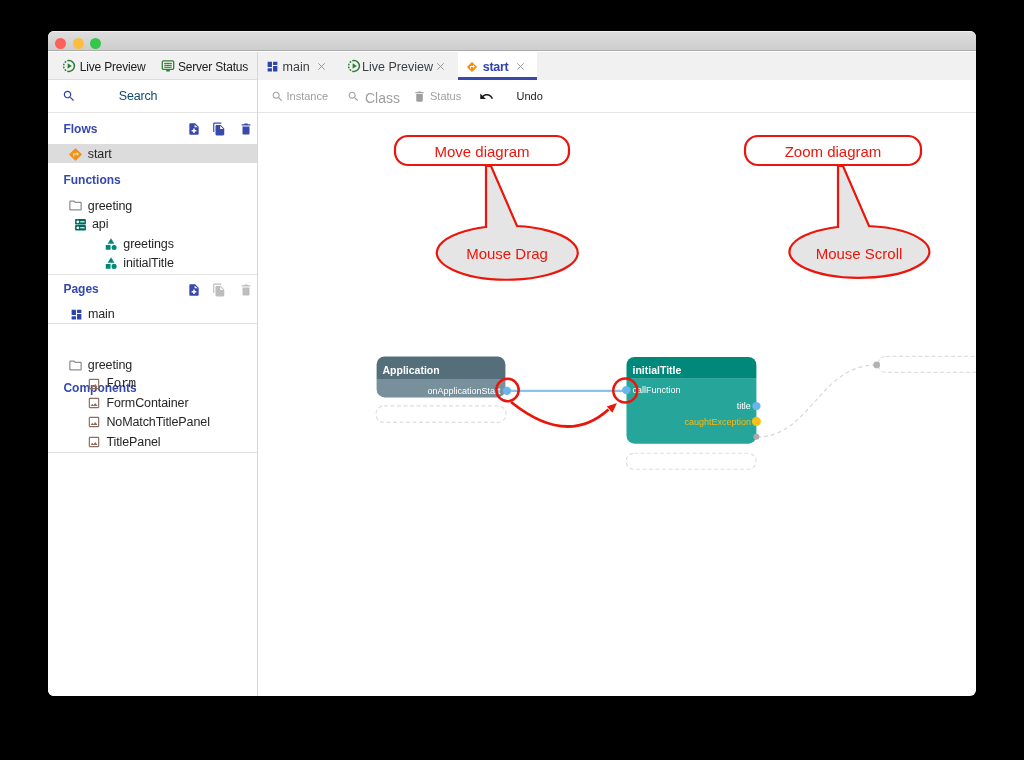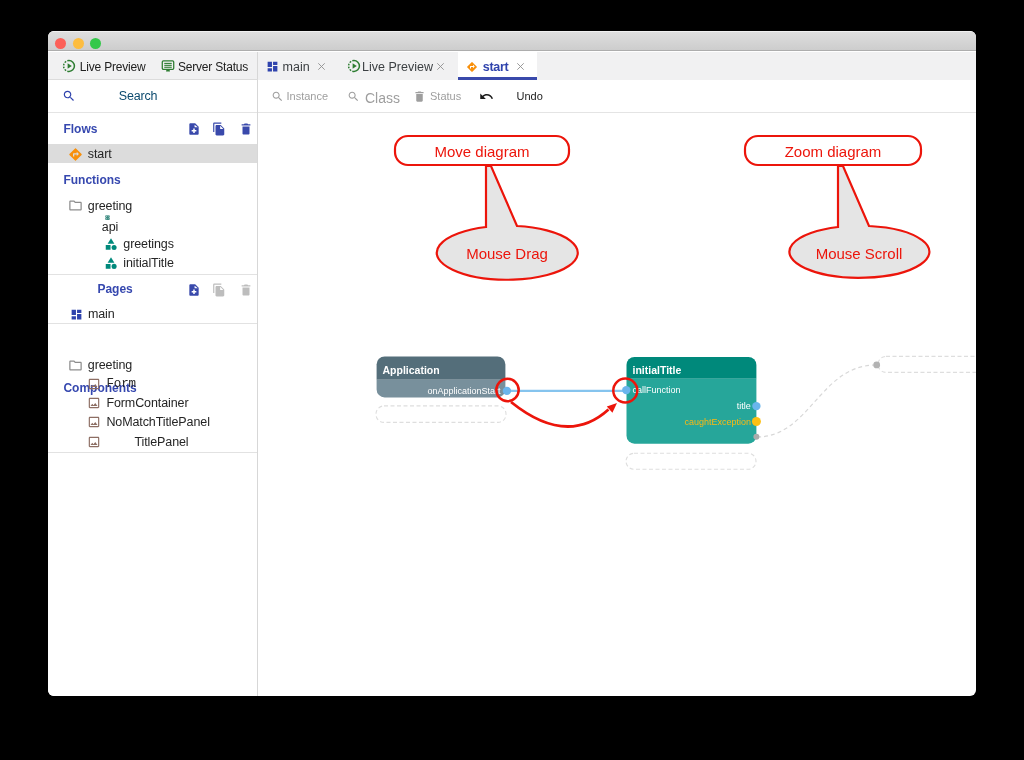--- a/index.html
+++ b/index.html
@@ -188,21 +188,21 @@
         </svg>
         <span>start</span>
       </div>
     <div class="hdr" style="top:57.599999999999994px; line-height:19px;">Functions</div>
     <div class="rowi" style="left:19.8px; top:83.2px; height:19px;">
         <svg class="ic" width="15" height="15" viewBox="0 0 24 24" fill="#8d8d8d">
           <path d="M9.17 6l2 2H20v10H4V6h5.17M10 4H4c-1.1 0-1.99.9-1.99 2L2 18c0 1.1.9 2 2 2h16c1.1 0 2-.9 2-2V8c0-1.1-.9-2-2-2h-8l-2-2z"></path>
         </svg>
         <span>greeting</span>
       </div>
-    <div class="rowi" style="left:53px; top:101.5px; height:19px;flex-direction:column;">
+    <div class="rowi" style="left:26px; top:101.5px; height:19px;">
         <svg class="ic" width="13" height="13" viewBox="0 0 24 24">
           <path d="M20 2H4c-1.1 0-2 .9-2 2v6c0 1.1.9 2 2 2h16c1.1 0 2-.9 2-2V4c0-1.1-.9-2-2-2zM7 9.5C5.6 9.5 4.5 8.4 4.5 7S5.6 4.5 7 4.5 9.5 5.6 9.5 7 8.4 9.5 7 9.5zm13 3.5H4c-1.1 0-2 .9-2 2v6c0 1.1.9 2 2 2h16c1.1 0 2-.9 2-2v-6c0-1.1-.9-2-2-2zM7 20.5c-1.4 0-2.5-1.1-2.5-2.5s1.1-2.5 2.5-2.5 2.5 1.1 2.5 2.5-1.1 2.5-2.5 2.5z" fill="#00695c"></path>
           <rect x="11.5" y="6" width="8" height="2" fill="#fff"></rect>
           <rect x="11.5" y="17" width="8" height="2" fill="#fff"></rect>
         </svg>
         <span>api</span>
       </div>
     <div class="rowi" style="left:56.3px; top:121.4px; height:19px;">
         <svg class="ic" width="14" height="14" viewBox="0 0 24 24" fill="#00897b">
           <path d="M12 2l-5.8 9.5h11.6L12 2z"></path>
@@ -212,21 +212,21 @@
         <span>greetings</span>
       </div>
     <div class="rowi" style="left:56.3px; top:140.3px; height:19px;">
         <svg class="ic" width="14" height="14" viewBox="0 0 24 24" fill="#00897b">
           <path d="M12 2l-5.8 9.5h11.6L12 2z"></path>
           <circle cx="17.3" cy="17.8" r="4.3"></circle>
           <path d="M3 13.7h8.2v8.2H3z"></path>
         </svg>
         <span>initialTitle</span>
       </div>
-    <div class="hdr" style="top:167.0px; line-height:19px;margin-left:34px;">Pages</div>
+    <div class="hdr" style="top:167.0px; line-height:19px;">Pages</div>
     <div class="sic" style="left:139px; top:169.5px;">
         <svg class="ic" width="14" height="14" viewBox="0 0 24 24" fill="#3949ab">
           <path d="M14 2H6c-1.1 0-1.99.9-1.99 2L4 20c0 1.1.89 2 1.99 2H18c1.1 0 2-.9 2-2V8l-6-6zm-1 2.5L18.5 9H13V4.5z"></path>
           <path d="M10.7 11h2.6v8h-2.6z" fill="#fff"></path>
           <path d="M8 13.7h8v2.6H8z" fill="#fff"></path>
         </svg>
       </div>
     <div class="sic" style="left:164px; top:169.5px;">
         <svg class="ic" width="14" height="14" viewBox="0 0 24 24" fill="#bdbdbd">
           <path d="M16 1H4c-1.1 0-2 .9-2 2v14h2V3h12V1zm-1 4l6 6v10c0 1.1-.9 2-2 2H7.99C6.89 23 6 22.1 6 21l.01-14c0-1.1.89-2 1.99-2h7zm-1 7h5.5L14 6.5V12z"></path>
@@ -261,21 +261,21 @@
           <path d="M19 5v14H5V5h14m0-2H5c-1.1 0-2 .9-2 2v14c0 1.1.9 2 2 2h14c1.1 0 2-.9 2-2V5c0-1.1-.9-2-2-2zm-4.86 8.86l-3 3.87L9 13.14 6 17h12l-3.86-5.14z"></path>
         </svg>
         <span>FormContainer</span>
       </div>
     <div class="rowi" style="left:39.4px; top:299.7px; height:19px;">
         <svg class="ic" width="14" height="14" viewBox="0 0 24 24" fill="#8d6e63">
           <path d="M19 5v14H5V5h14m0-2H5c-1.1 0-2 .9-2 2v14c0 1.1.9 2 2 2h14c1.1 0 2-.9 2-2V5c0-1.1-.9-2-2-2zm-4.86 8.86l-3 3.87L9 13.14 6 17h12l-3.86-5.14z"></path>
         </svg>
         <span>NoMatchTitlePanel</span>
       </div>
-    <div class="rowi" style="left:39.4px; top:319.1px; height:19px;gap:28px;">
+    <div class="rowi" style="left:39.4px; top:319.1px; height:19px;">
         <svg class="ic" width="14" height="14" viewBox="0 0 24 24" fill="#8d6e63">
           <path d="M19 5v14H5V5h14m0-2H5c-1.1 0-2 .9-2 2v14c0 1.1.9 2 2 2h14c1.1 0 2-.9 2-2V5c0-1.1-.9-2-2-2zm-4.86 8.86l-3 3.87L9 13.14 6 17h12l-3.86-5.14z"></path>
         </svg>
         <span>TitlePanel</span>
       </div>
     <div class="div" style="top:160.5px;"></div>
     <div class="div" style="top:210.1px;"></div>
     <div class="div" style="top:339px;"></div>
   </div>
 </div>

